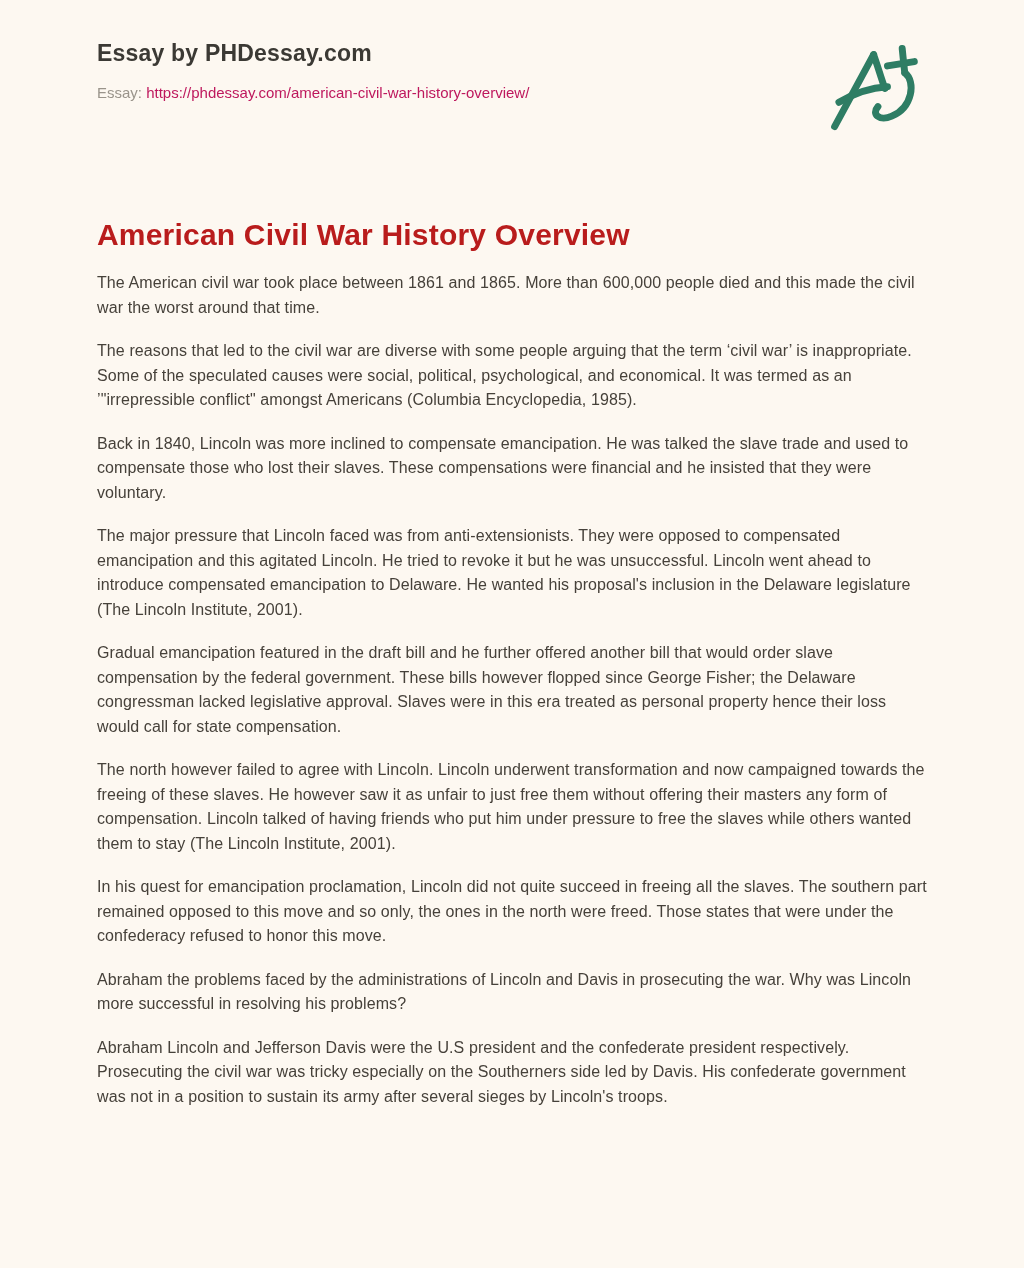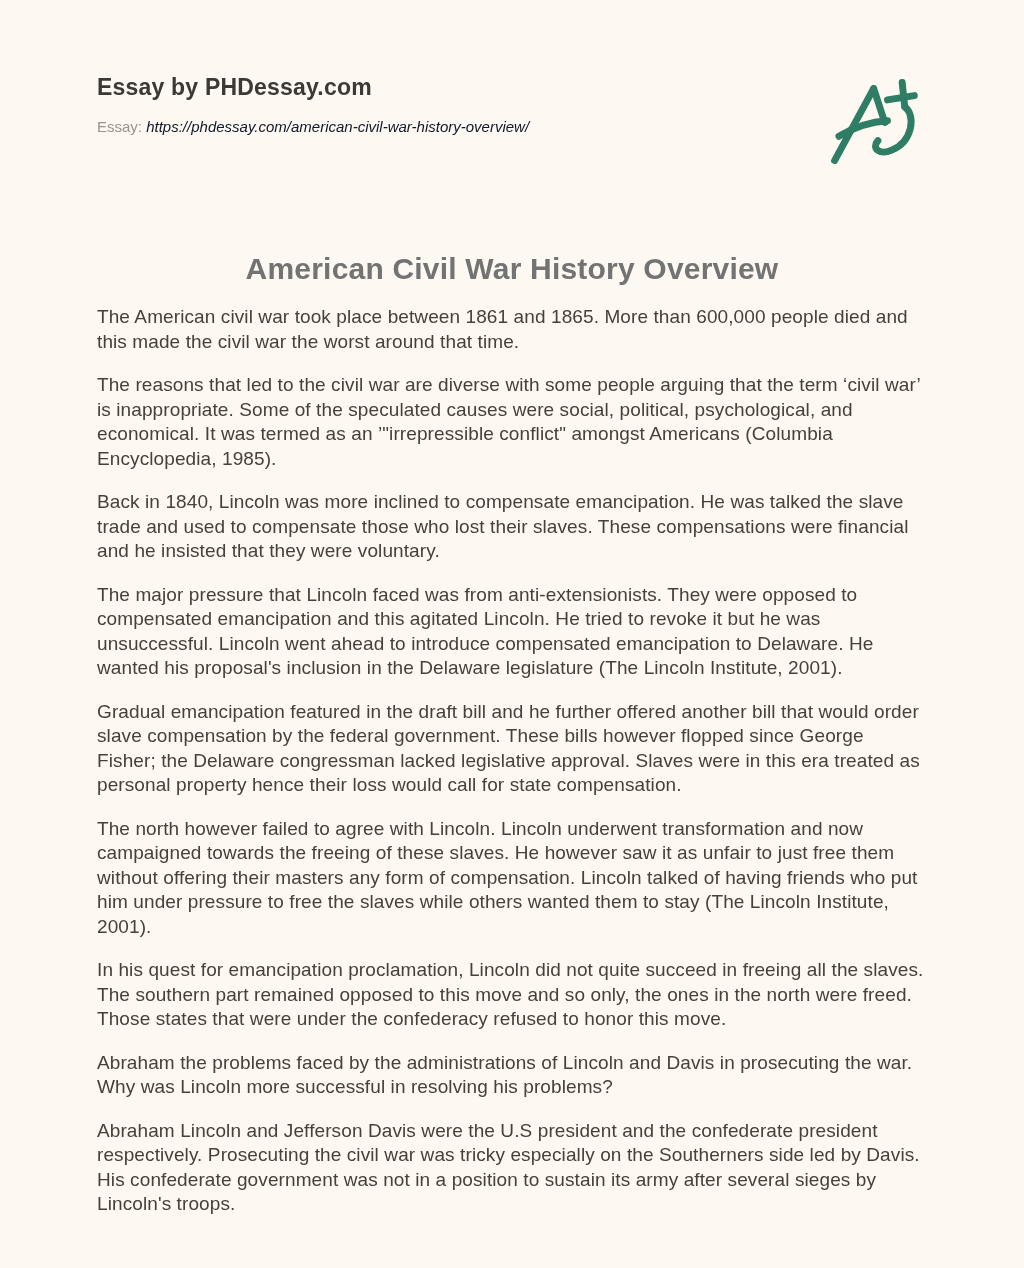--- a/index.html
+++ b/index.html
@@ -7,62 +7,60 @@
   body {
     background: #fdf8f1;
     font-family: "Liberation Sans", sans-serif;
     color: #46413a;
   }
   .page {
     width: 1024px;
     height: 1268px;
     overflow: hidden;
     background: #fdf8f1;
-    padding: 74px 97px 0 97px;
+    padding: 40px 97px 0 97px;
   }
   .header {
     display: flex;
     justify-content: space-between;
     align-items: flex-start;
   }
   .byline {
     font-size: 23px;
     font-weight: 700;
     color: #3b3934;
     letter-spacing: 0.2px;
     margin: 0;
   }
   .source-line {
     margin-top: 17px;
     font-size: 15px;
     color: #9a948b;
   }
   .source-line a {
-    color: #0f172a;
+    color: #be185d;
     text-decoration: none;
-    font-style: italic;
   }
   .logo {
     width: 104px;
     height: 104px;
     margin-top: -4px;
     margin-right: 4px;
     flex: 0 0 auto;
   }
   .article-title {
     margin: 78px 0 12px 0;
     font-size: 30px;
     font-weight: 700;
-    color: #737373;
+    color: #b91c1c;
     letter-spacing: 0.2px;
-    text-align: center;
   }
   .paragraphs p {
     max-width: 832px;
-    font-size: 19px;
+    font-size: 16px;
     line-height: 24.5px;
     color: #46413a;
     margin: 19px 0;
     letter-spacing: 0.1px;
   }
 </style>
 </head>
 <body>
 
 <div class="page">

